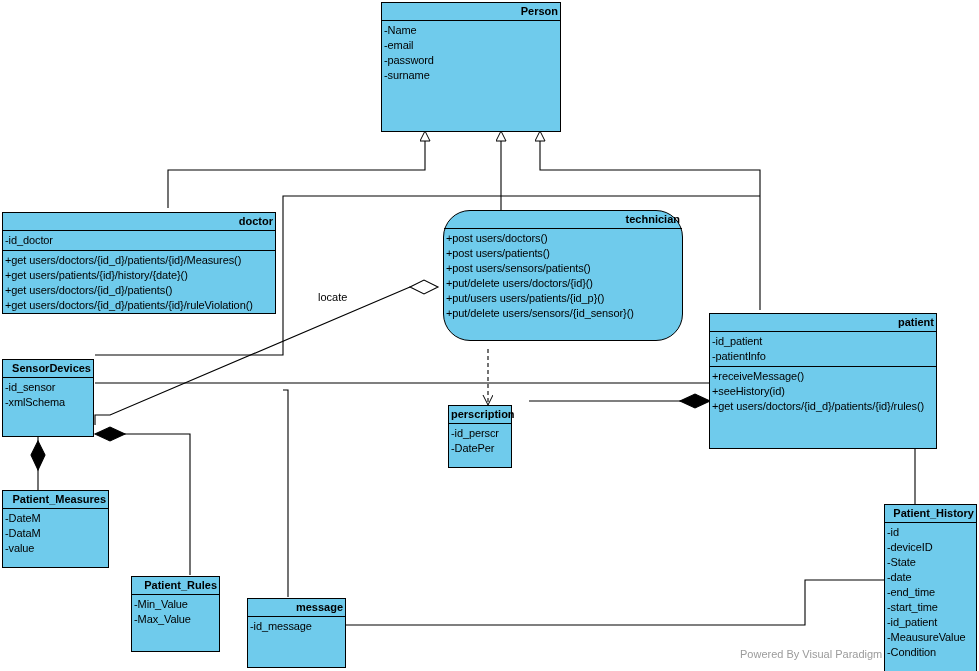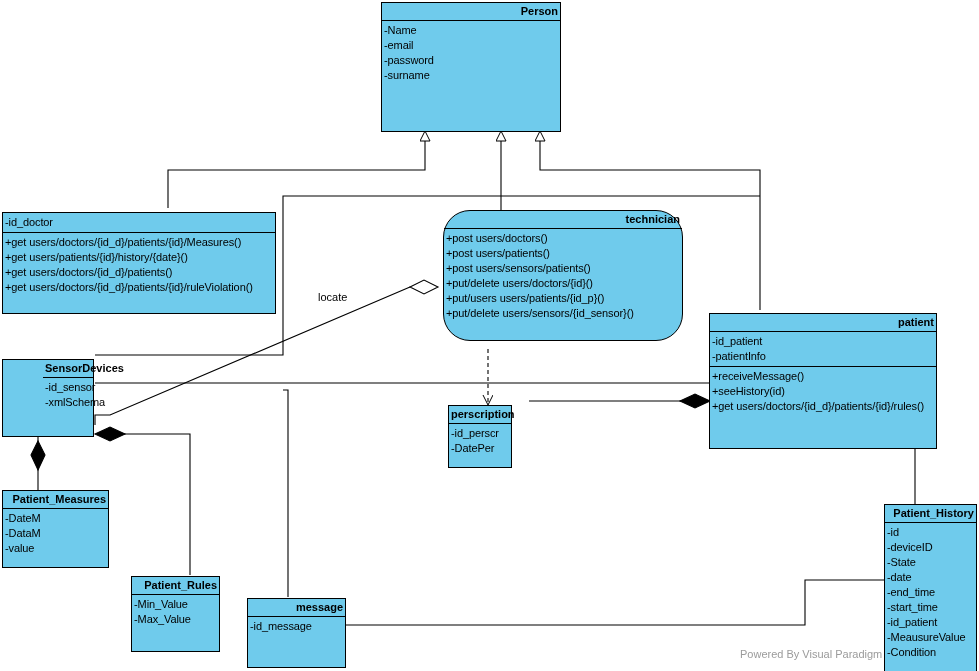--- a/index.html
+++ b/index.html
@@ -132,20 +132,21 @@
     <div class="uml-title">Person</div>
     <div class="uml-attrs no-ops">
       <div class="uml-row">-Name</div>
       <div class="uml-row">-email</div>
       <div class="uml-row">-password</div>
       <div class="uml-row">-surname</div>
     </div>
   </div>
 
   <div class="uml-class" style="left:2px; top:212px; width:274px; height:102px;">
+    <div class="uml-title">doctor</div>
     <div class="uml-attrs">
       <div class="uml-row">-id_doctor</div>
     </div>
     <div class="uml-ops">
       <div class="uml-row">+get users/doctors/{id_d}/patients/{id}/Measures()</div>
       <div class="uml-row">+get users/patients/{id}/history/{date}()</div>
       <div class="uml-row">+get users/doctors/{id_d}/patients()</div>
       <div class="uml-row">+get users/doctors/{id_d}/patients/{id}/ruleViolation()</div>
     </div>
   </div>
@@ -168,21 +169,21 @@
       <div class="uml-row">-id_patient</div>
       <div class="uml-row">-patientInfo</div>
     </div>
     <div class="uml-ops">
       <div class="uml-row">+receiveMessage()</div>
       <div class="uml-row">+seeHistory(id)</div>
       <div class="uml-row">+get users/doctors/{id_d}/patients/{id}/rules()</div>
     </div>
   </div>
 
-  <div class="uml-class" style="left:2px; top:359px; width:92px; height:78px;padding-left:40px;">
+  <div class="uml-class" style="left:2px; top:359px; width:92px; height:78px;">
     <div class="uml-title">SensorDevices</div>
     <div class="uml-attrs no-ops">
       <div class="uml-row">-id_sensor</div>
       <div class="uml-row">-xmlSchema</div>
     </div>
   </div>
 
   <div class="uml-class" style="left:448px; top:405px; width:64px; height:63px;">
     <div class="uml-title">perscription</div>
     <div class="uml-attrs no-ops">

